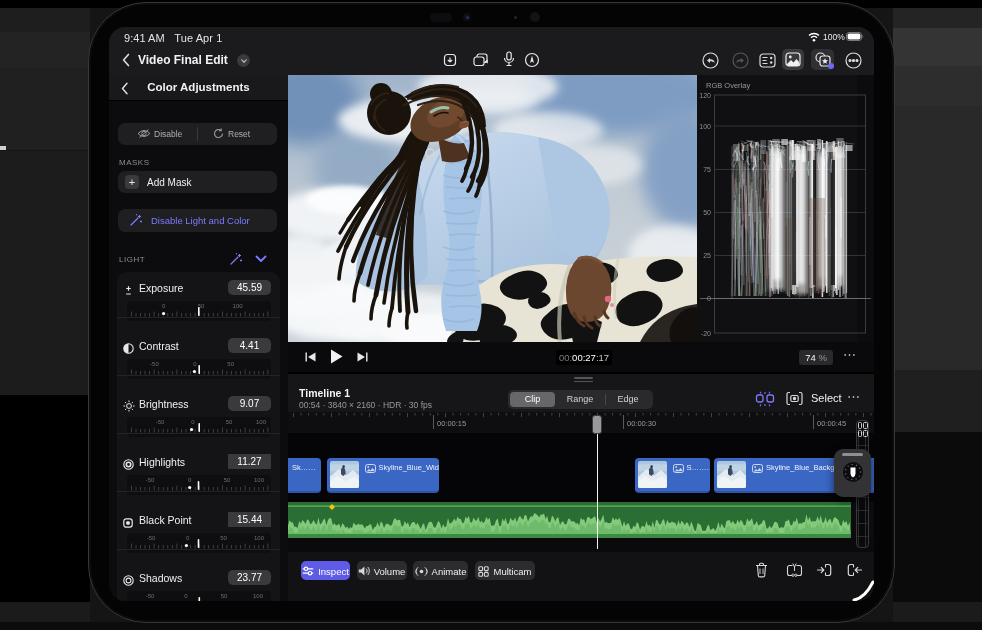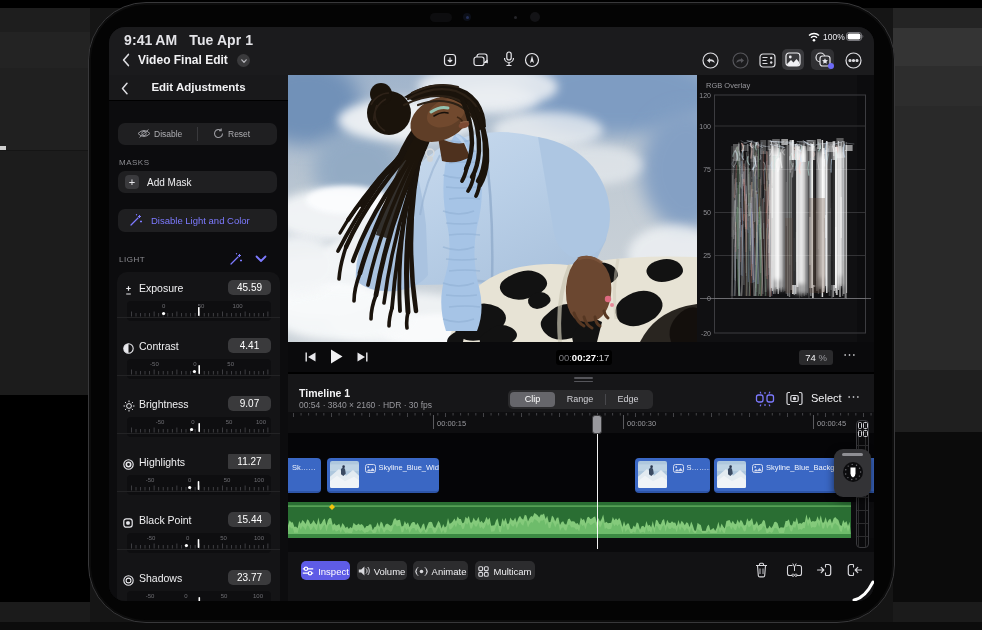--- a/index.html
+++ b/index.html
@@ -27,21 +27,21 @@
 <div class="abs" style="left:893px;top:602px;width:89px;height:20px;background:#1b1b1b"></div>
 <div class="abs" style="left:0;top:622px;width:982px;height:8px;background:#0c0c0c"></div>
 <div class="ipad"></div>
 <div class="abs" style="left:430px;top:13px;width:22px;height:9px;border-radius:5px;background:#0d0d0f"></div>
 <div class="abs" style="left:463px;top:13px;width:8px;height:8px;border-radius:50%;background:#0c0f18"></div>
 <div class="abs" style="left:465.5px;top:15.5px;width:3px;height:3px;border-radius:50%;background:#232f58"></div>
 <div class="abs" style="left:514px;top:16px;width:3px;height:3px;border-radius:50%;background:#26262a"></div>
 <div class="abs" style="left:530px;top:12px;width:10px;height:10px;border-radius:50%;background:#131316"></div>
 <div class="screen">
 <div class="abs" style="left:0;top:0;width:765px;height:48px;background:#1b1b1d"></div>
-<div class="abs" style="left:15px;top:5px;width:200px;height:12px;font-size:14px;font-weight:bold;color:#e4e4e8;letter-spacing:.1px">9:41 AM&nbsp;&nbsp;&nbsp;Tue Apr 1</div>
+<div class="abs" style="left:15px;top:5px;width:200px;height:12px;font-size:11px;font-weight:normal;color:#e4e4e8;letter-spacing:.1px">9:41 AM&nbsp;&nbsp;&nbsp;Tue Apr 1</div>
 <svg class="ic" style="left:699px;top:5px" width="12" height="10" viewBox="0 0 12 10">
 <path d="M1 3.5 A7.2 7.2 0 0 1 11 3.5" stroke="#fff" stroke-width="1.4" fill="none"></path>
 <path d="M3 5.7 A4.4 4.4 0 0 1 9 5.7" stroke="#fff" stroke-width="1.4" fill="none"></path>
 <circle cx="6" cy="8.2" r="1.3" fill="#fff"></circle>
     </svg>
 <div class="abs" style="left:714px;top:4.5px;font-size:8.5px;font-weight:normal;color:#ececf0">100%</div>
 <svg class="ic" style="left:737px;top:5px" width="18" height="9" viewBox="0 0 18 9">
 <rect x="0.5" y="0.5" width="15" height="8" rx="2.5" stroke="#77777c" fill="none"></rect>
 <rect x="1.6" y="1.6" width="12.8" height="5.8" rx="1.6" fill="#fff"></rect>
 <path d="M16.5 2.8 q1.6 1.7 0 3.4z" fill="#77777c"></path>
@@ -102,21 +102,21 @@
 <circle cx="8.5" cy="8.5" r="7.5"></circle>
       <circle cx="5" cy="8.5" r="1" fill="#dcdce0"></circle>
       <circle cx="8.5" cy="8.5" r="1" fill="#dcdce0"></circle>
       <circle cx="12" cy="8.5" r="1" fill="#dcdce0"></circle>
     </svg>
 <div class="abs" style="left:0;top:48px;width:179px;height:526px;background:#0c0c0e"></div>
 <div class="abs" style="left:0;top:48px;width:179px;height:26px;background:#19191b;border-bottom:1px solid #000"></div>
 <svg class="ic" style="left:12px;top:55px" width="7.5" height="13" viewBox="0 0 10 17" fill="none">
       <path d="M8 1.5 L2 8.5 L8 15.5" stroke="#dcdce0" stroke-width="2.0" stroke-linecap="round" stroke-linejoin="round"></path>
     </svg>
-<div class="abs" style="left:0;top:54px;width:179px;text-align:center;font-size:11.5px;font-weight:bold;color:#f2f2f4">Edit Adjustments</div>
+<div class="abs" style="left:0;top:54px;width:179px;text-align:center;font-size:11.5px;font-weight:bold;color:#f2f2f4">Color Adjustments</div>
 <div class="abs" style="left:9px;top:96px;width:159px;height:22px;border-radius:7px;background:#1f1f21"></div>
 <div class="abs" style="left:88px;top:100px;width:1px;height:14px;background:#39393c"></div>
 <svg class="ic" style="left:28px;top:101px" width="14" height="11" viewBox="0 0 14 11" fill="none" stroke="#98989d" stroke-width="1">
 <path d="M1 5.5 Q7 -0.5 13 5.5 Q7 11.5 1 5.5z"></path>
       <circle cx="7" cy="5.5" r="2.2"></circle>
       <path d="M2.5 9.5 L11.5 1.5"></path>
     </svg>
 <div class="abs" style="left:45px;top:102px;font-size:8.5px;color:#aeaeb2">Disable</div>
 <svg class="ic" style="left:104px;top:101px" width="11" height="11" viewBox="0 0 11 11" fill="none" stroke="#98989d" stroke-width="1.1">
 <path d="M9.5 5.5 a4 4 0 1 1 -1.4-3 M8.2 0.5 v2.2 h-2.2"></path>
@@ -332,21 +332,21 @@
         <circle cx="62.7" cy="12.5" r="1.6" fill="#fff"></circle>
         <rect x="70.7" y="6" width="1.6" height="9" rx="0.8" fill="#fff"></rect>
       </svg>
 </div>
 <div class="abs" style="left:8px;top:464px;width:163px;height:1px;background:#232325"></div>
 <div class="ic" style="left:14px;top:487px;width:12px;height:12px"><svg width="10" height="10" viewBox="0 0 10 10" fill="none" stroke="#e8e8ec">
         <rect x="0.8" y="0.8" width="8.4" height="8.4" rx="2.4" stroke-width="1.2"></rect>
         <rect x="3.2" y="3.2" width="3.6" height="3.6" rx="1.2" fill="#e8e8ec" stroke="none"></rect>
       </svg></div>
 <div class="abs" style="left:30px;top:487px;font-size:10.5px;color:#f0f0f2">Black Point</div>
-<div class="abs" style="left:119px;top:485px;width:43px;height:15px;border-radius:5px;background:#3a3a3c;color:#fff;font-size:10px;text-align:center;line-height:15px">15.44</div>
+<div class="abs" style="left:119px;top:485px;width:43px;height:15px;border-radius:0;background:#3a3a3c;color:#fff;font-size:10px;text-align:center;line-height:15px">15.44</div>
 <div class="abs" style="left:18px;top:506px;width:144px;height:20px;border-radius:4px;background:#0e0e10;overflow:hidden">
 <span class="abs" style="left:16px;top:2px;width:16px;text-align:center;font-size:6px;color:#6e6e73">-50</span>
 <span class="abs" style="left:52.599999999999994px;top:2px;width:16px;text-align:center;font-size:6px;color:#6e6e73">0</span>
 <span class="abs" style="left:88.5px;top:2px;width:16px;text-align:center;font-size:6px;color:#6e6e73">50</span>
 <span class="abs" style="left:124px;top:2px;width:16px;text-align:center;font-size:6px;color:#6e6e73">100</span>
 <svg class="ic" style="left:0;top:0" width="144" height="20" viewBox="0 0 144 20">
         <rect x="4.0" y="10.5" width="0.8" height="5" fill="#4a4a4e"></rect>
         <rect x="8.6" y="12.0" width="0.8" height="3.5" fill="#4a4a4e"></rect>
         <rect x="13.1" y="12.0" width="0.8" height="3.5" fill="#4a4a4e"></rect>
         <rect x="17.6" y="12.0" width="0.8" height="3.5" fill="#4a4a4e"></rect>
@@ -1000,21 +1000,21 @@
 <rect x="0.5" y="0.5" width="1.4" height="9"></rect>
       <path d="M10.5 0.5 L3 5 L10.5 9.5z"></path>
     </svg>
 <svg class="ic" style="left:221px;top:322px" width="13" height="15" viewBox="0 0 13 15" fill="#f2f2f4">
 <path d="M1 0.5 L12.5 7.5 L1 14.5z"></path>
     </svg>
 <svg class="ic" style="left:248px;top:325px" width="11" height="10" viewBox="0 0 11 10" fill="#e8e8ec">
 <rect x="9.1" y="0.5" width="1.4" height="9"></rect>
       <path d="M0.5 0.5 L8 5 L0.5 9.5z"></path>
     </svg>
-<div class="abs" style="left:447px;top:323px;width:56px;height:15px;border-radius:3px;background:#000;text-align:center;font-size:9.5px;line-height:15px"><span style="color:#7c7c80">00:</span><span style="color:#fff;font-weight:bold">00:27</span><span style="color:#c8c8cc">:17</span></div>
+<div class="abs" style="left:447px;top:323px;width:56px;height:15px;border-radius:3px;background:#000;text-align:center;font-size:9.5px;line-height:15px"><span style="color:#7c7c80">00:</span><span style="color:#fff;font-weight:normal">00:27</span><span style="color:#c8c8cc">:17</span></div>
 <div class="abs" style="left:690px;top:323px;width:34px;height:15px;border-radius:3px;background:#2a2a2c;text-align:center;font-size:9.5px;line-height:15px;color:#f2f2f4">74 <span style="color:#98989d">%</span></div>
 <div class="abs" style="left:734px;top:320px;font-size:13px;color:#d8d8dc;letter-spacing:1px">⋯</div>
 <div class="abs" style="left:179px;top:345px;width:586px;height:2px;background:#000"></div>
 <div class="abs" style="left:179px;top:347px;width:586px;height:38px;background:#161618"></div>
 <div class="abs" style="left:465px;top:350px;width:19px;height:1.5px;border-radius:1px;background:#55555a"></div>
 <div class="abs" style="left:465px;top:353.5px;width:19px;height:1.5px;border-radius:1px;background:#55555a"></div>
 <div class="abs" style="left:190px;top:360px;font-size:10.5px;font-weight:bold;color:#f2f2f4">Timeline 1</div>
 <div class="abs" style="left:190px;top:373px;font-size:8.5px;color:#98989d">00:54 · 3840 × 2160 · HDR · 30 fps</div>
 <div class="abs" style="left:399px;top:363px;width:145px;height:19px;border-radius:5px;background:#2a2a2c"></div>
 <div class="abs" style="left:401px;top:365px;width:45px;height:15px;border-radius:4px;background:#66666b;color:#fff;font-size:9px;text-align:center;line-height:15px">Clip</div>

